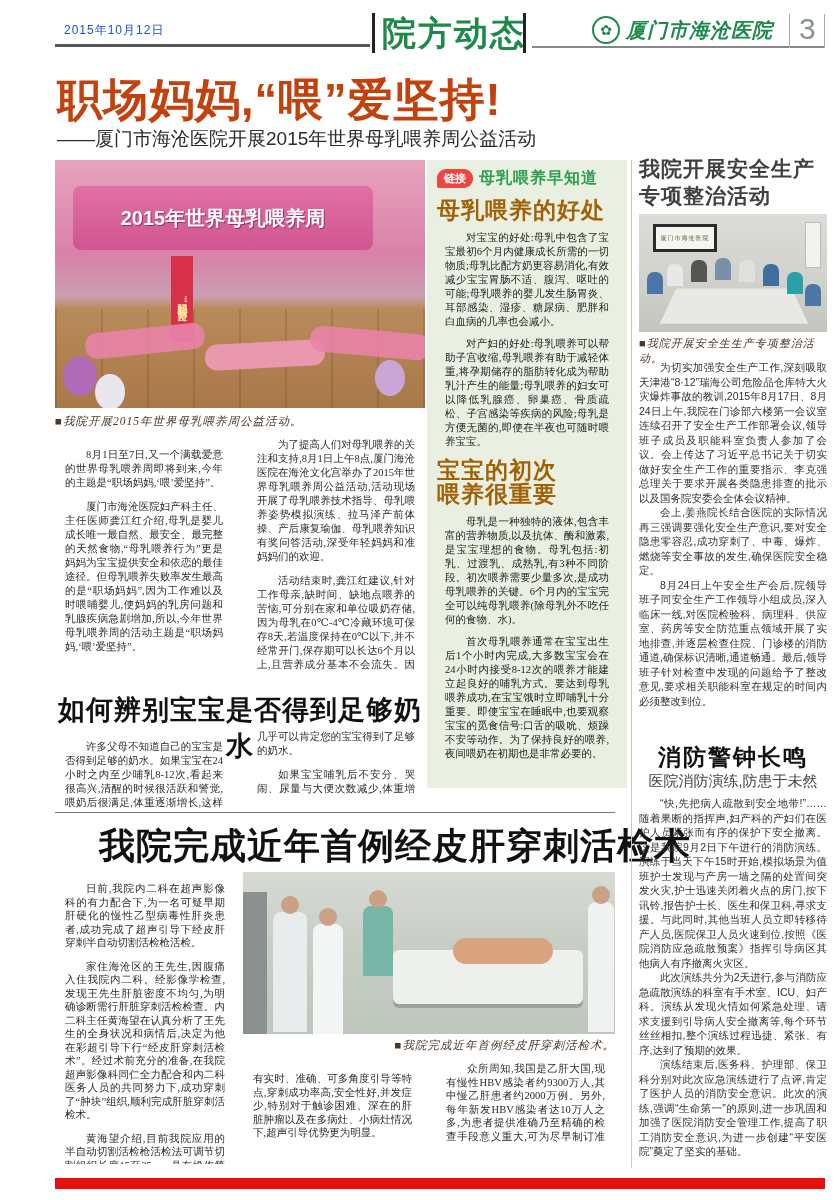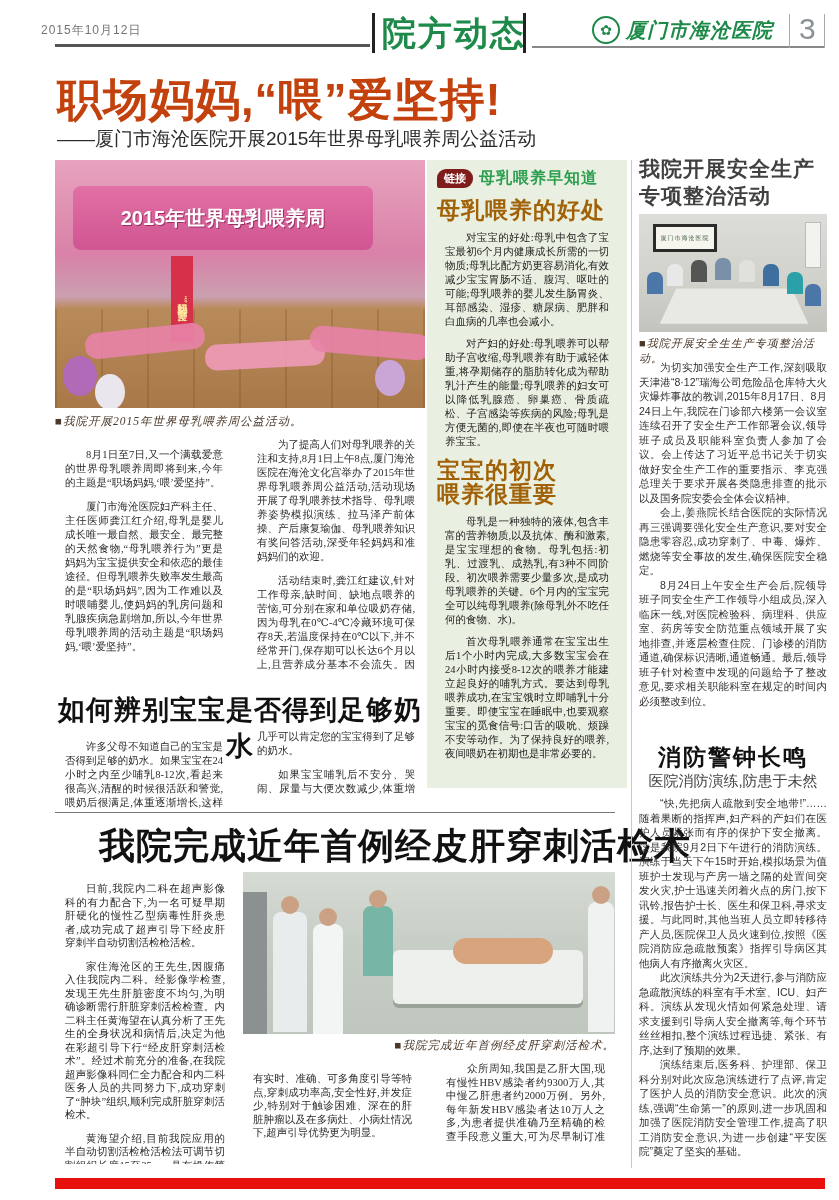--- a/index.html
+++ b/index.html
@@ -1,19 +1,19 @@
 <!DOCTYPE html>
 <html><head>
 <meta charset="utf-8">
 <style>
   html,body{margin:0;padding:0;background:#f2f2f0;}
   .page{position:relative;width:839px;height:1200px;background:#ffffff;margin:0 auto;
         font-family:"Liberation Serif","DejaVu Serif",serif;color:#2a2a2a;overflow:hidden;}
   
-  .hdr-date{position:absolute;left:41px;top:22px;font-size:12px;color:#737373;
+  .hdr-date{position:absolute;left:64px;top:22px;font-size:12px;color:#1d4ed8;
             font-family:"Liberation Sans",sans-serif;letter-spacing:1px;}
   .hdr-line-left{position:absolute;left:55px;top:44px;width:315px;height:3px;background:#555;}
   .hdr-vbar1{position:absolute;left:372px;top:13px;width:3px;height:40px;background:#222;}
   .hdr-title{position:absolute;left:382px;top:11px;font-size:34px;font-weight:900;
              color:#1e8a4a;font-family:"Liberation Sans",sans-serif;letter-spacing:2px;}
   .hdr-vbar2{position:absolute;left:523px;top:13px;width:3px;height:40px;background:#222;}
   .hdr-line-right{position:absolute;left:532px;top:46px;width:293px;height:2px;background:#888;}
   .hdr-logo{position:absolute;left:592px;top:16px;display:flex;align-items:center;gap:6px;}
   .logo-circle{width:24px;height:24px;border-radius:50%;border:2px solid #1e8a4a;color:#1e8a4a;
                display:flex;align-items:center;justify-content:center;font-size:14px;background:#fff;}
@@ -71,21 +71,21 @@
   .photo3 .head{position:absolute;width:18px;height:18px;border-radius:50%;background:#caa184;}
   .photo3 .h1{left:38px;top:24px;} .photo3 .h2{left:76px;top:36px;} .photo3 .h3{left:126px;top:18px;} .photo3 .h4{left:349px;top:14px;}
   .photo3 .machine{position:absolute;left:0px;top:20px;width:24px;height:142px;background:#8b9190;}
   .caption3{position:absolute;left:243px;top:1038px;width:372px;text-align:right;}
   .biopsy-cols{position:absolute;left:243px;top:1062px;width:372px;height:100px;font-size:10.5px;line-height:13.5px;}
   .cont-first p:first-child{text-indent:0;}
   
   .milk-box{position:absolute;left:427px;top:160px;width:200px;height:628px;background:#e9f0e2;
             box-sizing:border-box;padding:8px 10px;overflow:hidden;}
   .milk-head{display:flex;align-items:center;gap:6px;}
-  .milk-badge{background:#7f1d1d;color:#fff;font-size:11px;padding:2px 7px;border-radius:9px 9px 9px 2px;
+  .milk-badge{background:#ef4444;color:#fff;font-size:11px;padding:2px 7px;border-radius:9px 9px 9px 2px;
               font-family:"Liberation Sans",sans-serif;font-weight:700;}
   .milk-title{color:#2e9e4f;font-size:16px;font-weight:900;font-family:"Liberation Sans",sans-serif;letter-spacing:1px;}
   .milk-sec-title{font-size:23px;font-weight:900;color:#a16207;margin:10px 0 6px 0;letter-spacing:1px;line-height:24px;}
   .milk-box p{margin:8px;text-indent:2em;font-size:10.5px;line-height:14px;text-align:justify;color:#222;}
   .preline{white-space:pre-line;}
   
   .vdivider{position:absolute;left:631px;top:160px;width:1px;height:1008px;background:#c8c8c8;}
   .safety-title{position:absolute;left:639px;top:156px;width:188px;font-size:21px;
                 font-weight:900;color:#404040;line-height:27px;letter-spacing:1px;}
   .photo2{left:639px;top:214px;width:188px;height:118px;background:linear-gradient(#dcdcd8 0%,#d2d2cc 55%,#c4c4be 100%);}

